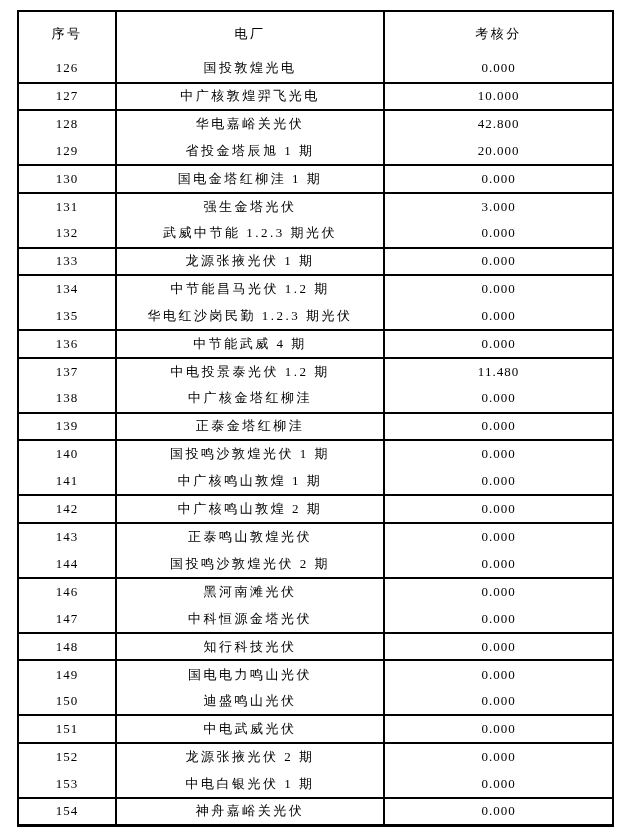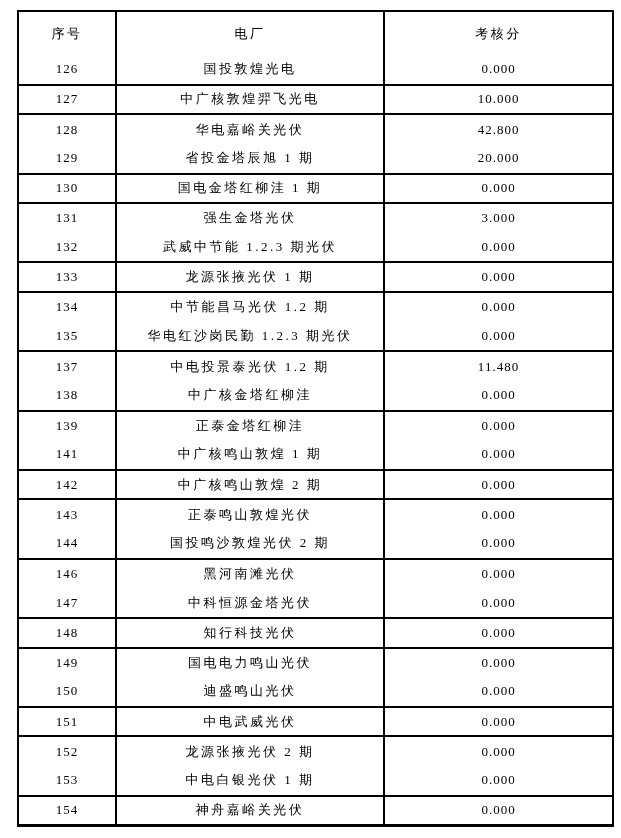--- a/index.html
+++ b/index.html
@@ -112,32 +112,42 @@
           <td class="cell-num">134</td>
           <td class="cell-cjk">中节能昌马光伏 1.2 期</td>
           <td class="cell-num">0.000</td>
         </tr>
         <tr class="data-row">
           <td class="cell-num">135</td>
           <td class="cell-cjk">华电红沙岗民勤 1.2.3 期光伏</td>
           <td class="cell-num">0.000</td>
         </tr>
         <tr class="data-row sep">
+          <td class="cell-num">136</td>
+          <td class="cell-cjk">中节能武威 4 期</td>
+          <td class="cell-num">0.000</td>
+        </tr>
+        <tr class="data-row sep">
           <td class="cell-num">137</td>
           <td class="cell-cjk">中电投景泰光伏 1.2 期</td>
           <td class="cell-num">11.480</td>
         </tr>
         <tr class="data-row">
           <td class="cell-num">138</td>
           <td class="cell-cjk">中广核金塔红柳洼</td>
           <td class="cell-num">0.000</td>
         </tr>
         <tr class="data-row sep">
           <td class="cell-num">139</td>
           <td class="cell-cjk">正泰金塔红柳洼</td>
+          <td class="cell-num">0.000</td>
+        </tr>
+        <tr class="data-row sep">
+          <td class="cell-num">140</td>
+          <td class="cell-cjk">国投鸣沙敦煌光伏 1 期</td>
           <td class="cell-num">0.000</td>
         </tr>
         <tr class="data-row">
           <td class="cell-num">141</td>
           <td class="cell-cjk">中广核鸣山敦煌 1 期</td>
           <td class="cell-num">0.000</td>
         </tr>
         <tr class="data-row sep">
           <td class="cell-num">142</td>
           <td class="cell-cjk">中广核鸣山敦煌 2 期</td>

